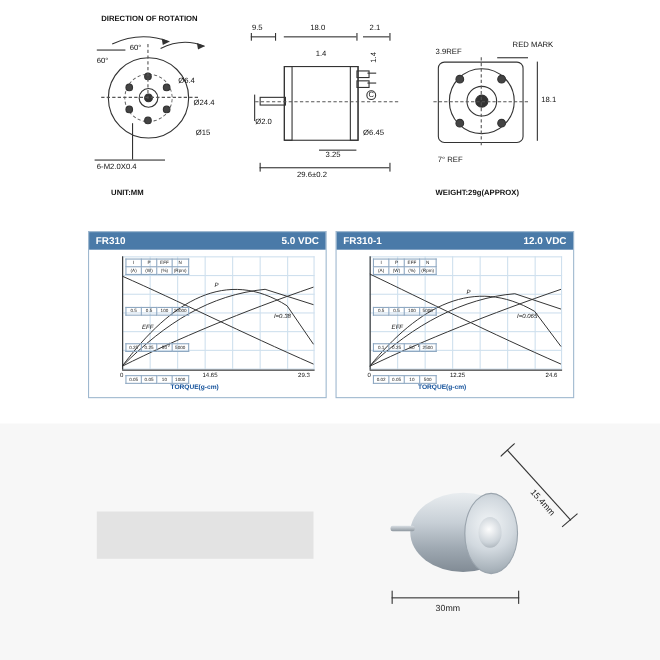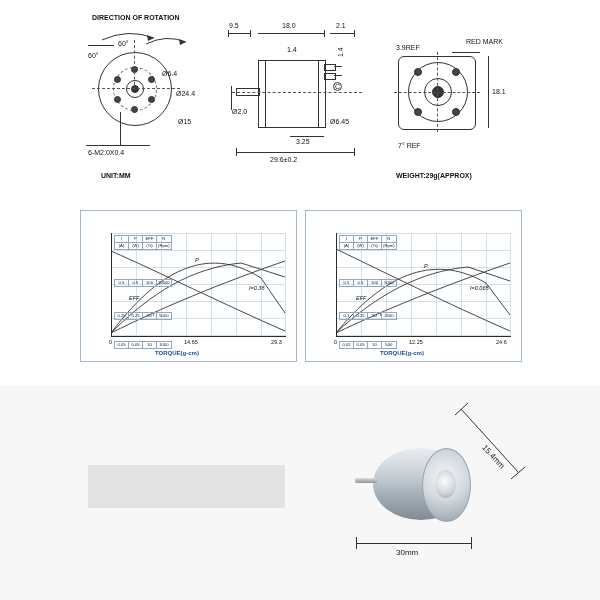--- a/index.html
+++ b/index.html
@@ -152,20 +152,24 @@
       <div class="lbl" style="left:396px;top:44px;">3.9REF</div>
       <div class="lbl" style="left:466px;top:38px;">RED MARK</div>
       <div class="ln v" style="left:488px;top:56px;height:72px;"></div>
       <div class="lbl" style="left:492px;top:88px;">18.1</div>
       <div class="lbl" style="left:398px;top:142px;">7° REF</div>
       <div class="lbl b" style="left:396px;top:172px;">WEIGHT:29g(APPROX)</div>
     </div>
   </div>
 
   <div class="panel" style="left:80px;top:210px;">
+    <div class="hdr">
+      <span class="t">FR310</span>
+      <span class="v">5.0 VDC</span>
+    </div>
     <div class="grid">
       <div class="gl h" style="top:0;"></div>
         <div class="gl h" style="top:17px;"></div>
       <div class="gl h" style="top:34px;"></div>
         <div class="gl h" style="top:51px;"></div>
       <div class="gl h" style="top:68px;"></div>
         <div class="gl h" style="top:85px;"></div>
       <div class="gl h" style="top:102px;"></div>
       <div class="gl v" style="left:0;"></div>
         <div class="gl v" style="left:25px;"></div>
@@ -233,20 +237,24 @@
       </tbody>
         </table>
     </div>
     <span class="xlab" style="left:28px;top:128px;">0</span>
     <span class="xlab" style="left:103px;top:128px;">14.65</span>
     <span class="xlab" style="left:190px;top:128px;">29.3</span>
     <span class="xtitle" style="left:74px;top:139px;">TORQUE(g-cm)</span>
   </div>
 
   <div class="panel" style="left:305px;top:210px;">
+    <div class="hdr">
+      <span class="t">FR310-1</span>
+      <span class="v">12.0 VDC</span>
+    </div>
     <div class="grid">
       <div class="gl h" style="top:0;"></div>
         <div class="gl h" style="top:17px;"></div>
       <div class="gl h" style="top:34px;"></div>
         <div class="gl h" style="top:51px;"></div>
       <div class="gl h" style="top:68px;"></div>
         <div class="gl h" style="top:85px;"></div>
       <div class="gl h" style="top:102px;"></div>
       <div class="gl v" style="left:0;"></div>
         <div class="gl v" style="left:25px;"></div>

